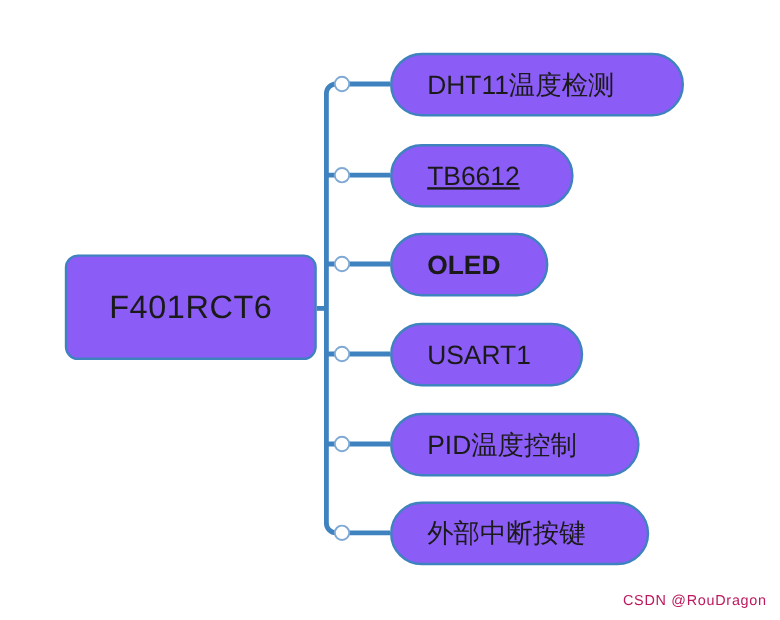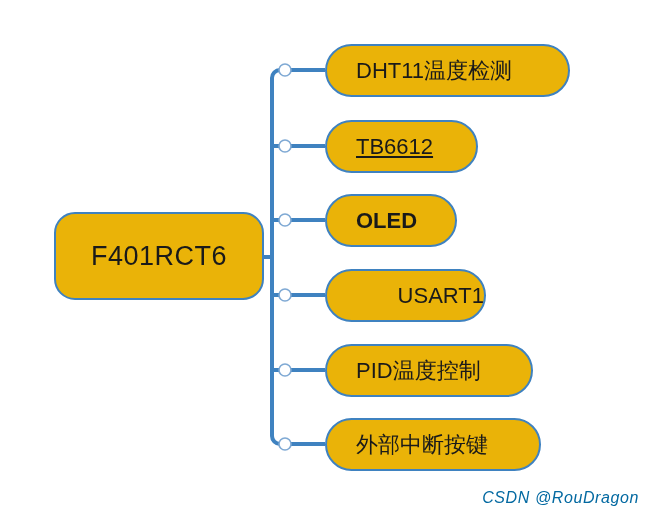--- a/index.html
+++ b/index.html
@@ -30,34 +30,34 @@
     top: 0;
     width: 650px;
     height: 517px;
     pointer-events: none;
   }
 
   
   .node {
     position: absolute;
     box-sizing: border-box;
-    background: #eab308;
+    background: #8b5cf6;
     border: 2px solid #3f82c0;
     display: flex;
     align-items: center;
     color: #1a1a1a;
     white-space: nowrap;
   }
 
   .node-root {
     left: 54px;
     top: 212px;
     width: 210px;
     height: 88px;
-    border-radius: 21px;
+    border-radius: 11px;
     justify-content: center;
   }
   .node-root .node-label {
     font-size: 27px;
     letter-spacing: 0.5px;
   }
 
   .node-child {
     left: 325px;
     height: 53px;
@@ -71,34 +71,33 @@
 
   .node-label {
     line-height: 1;
     display: block;
   }
 
   
   .child-0 { top: 44px;  width: 245px; }
   .child-1 { top: 120px; width: 153px; text-decoration: underline; }
   .child-2 { top: 194px; width: 132px; font-weight: bold; }
-  .child-3 { top: 269px; width: 161px; justify-content: flex-end; }
+  .child-3 { top: 269px; width: 161px; }
   .child-4 { top: 344px; width: 208px; }
   .child-5 { top: 418px; width: 216px; }
 
   
   #watermark {
     position: absolute;
     right: 11px;
     bottom: 10px;
-    font-size: 16px;
-    color: #0369a1;
+    font-size: 12px;
+    color: #be185d;
     letter-spacing: 0.6px;
     user-select: none;
-    font-style: italic;
   }
 </style>
 </head>
 <body>
 
 <div id="diagram-canvas">
 
   <svg id="connector-layer" viewBox="0 0 650 517" width="650" height="517">
 
     <path d="M 264 257 L 272 257" fill="none" stroke="#3f82c0" stroke-width="4" stroke-linecap="butt"></path>

